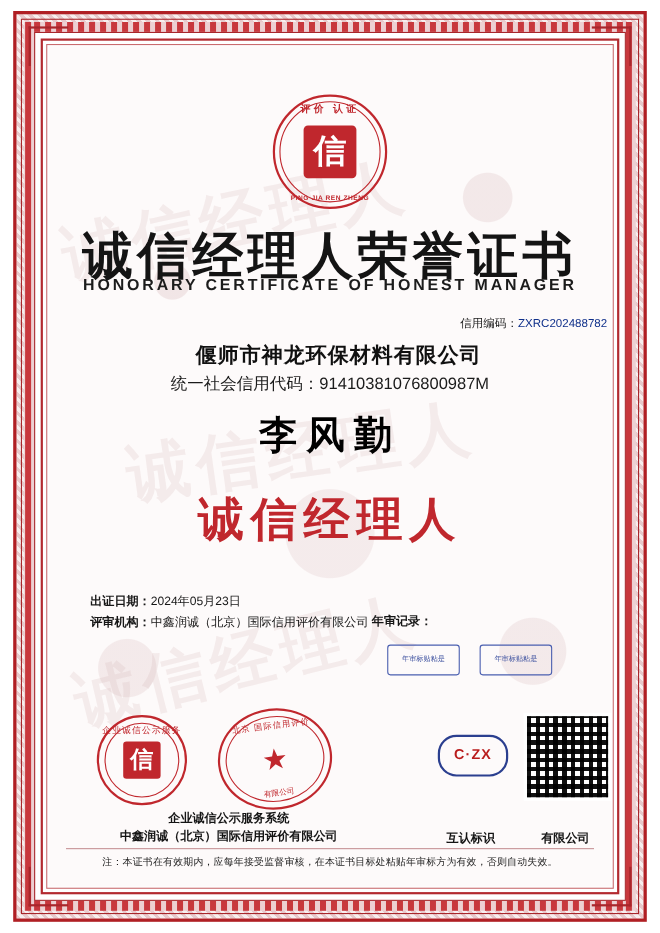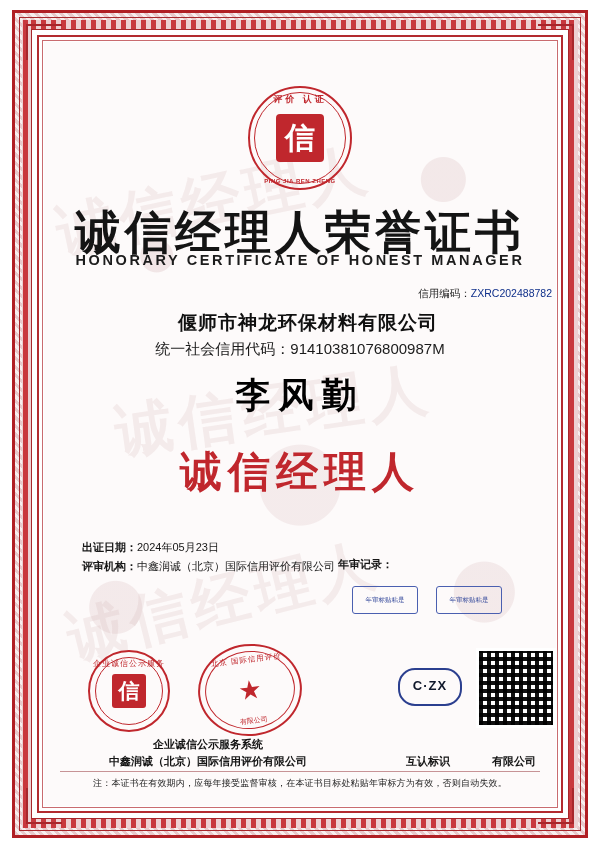--- a/index.html
+++ b/index.html
@@ -398,21 +398,21 @@
   }
 
   .mutual-logo {
     position: absolute;
     left: 352px;
     top: 28px;
     width: 60px;
     height: 34px;
     border-radius: 17px;
     border: 2px solid #2b3f8f;
-    color: #0f172a;
+    color: #b91c1c;
     font-size: 13px;
     font-weight: bold;
     text-align: center;
     line-height: 32px;
     letter-spacing: 1px;
   }
 
   .qr {
     position: absolute;
     left: 430px;

